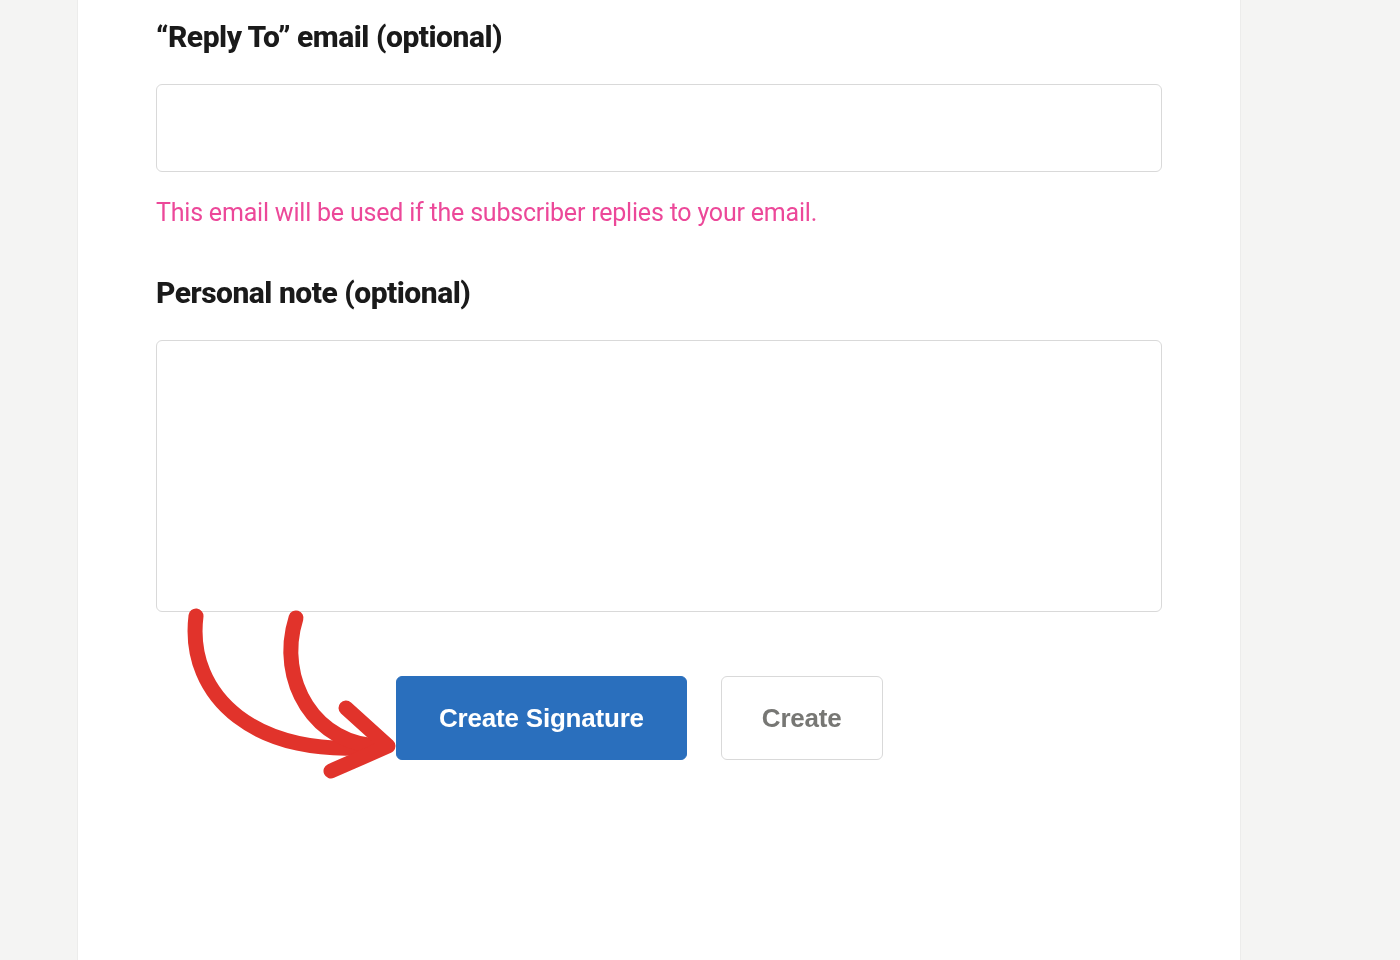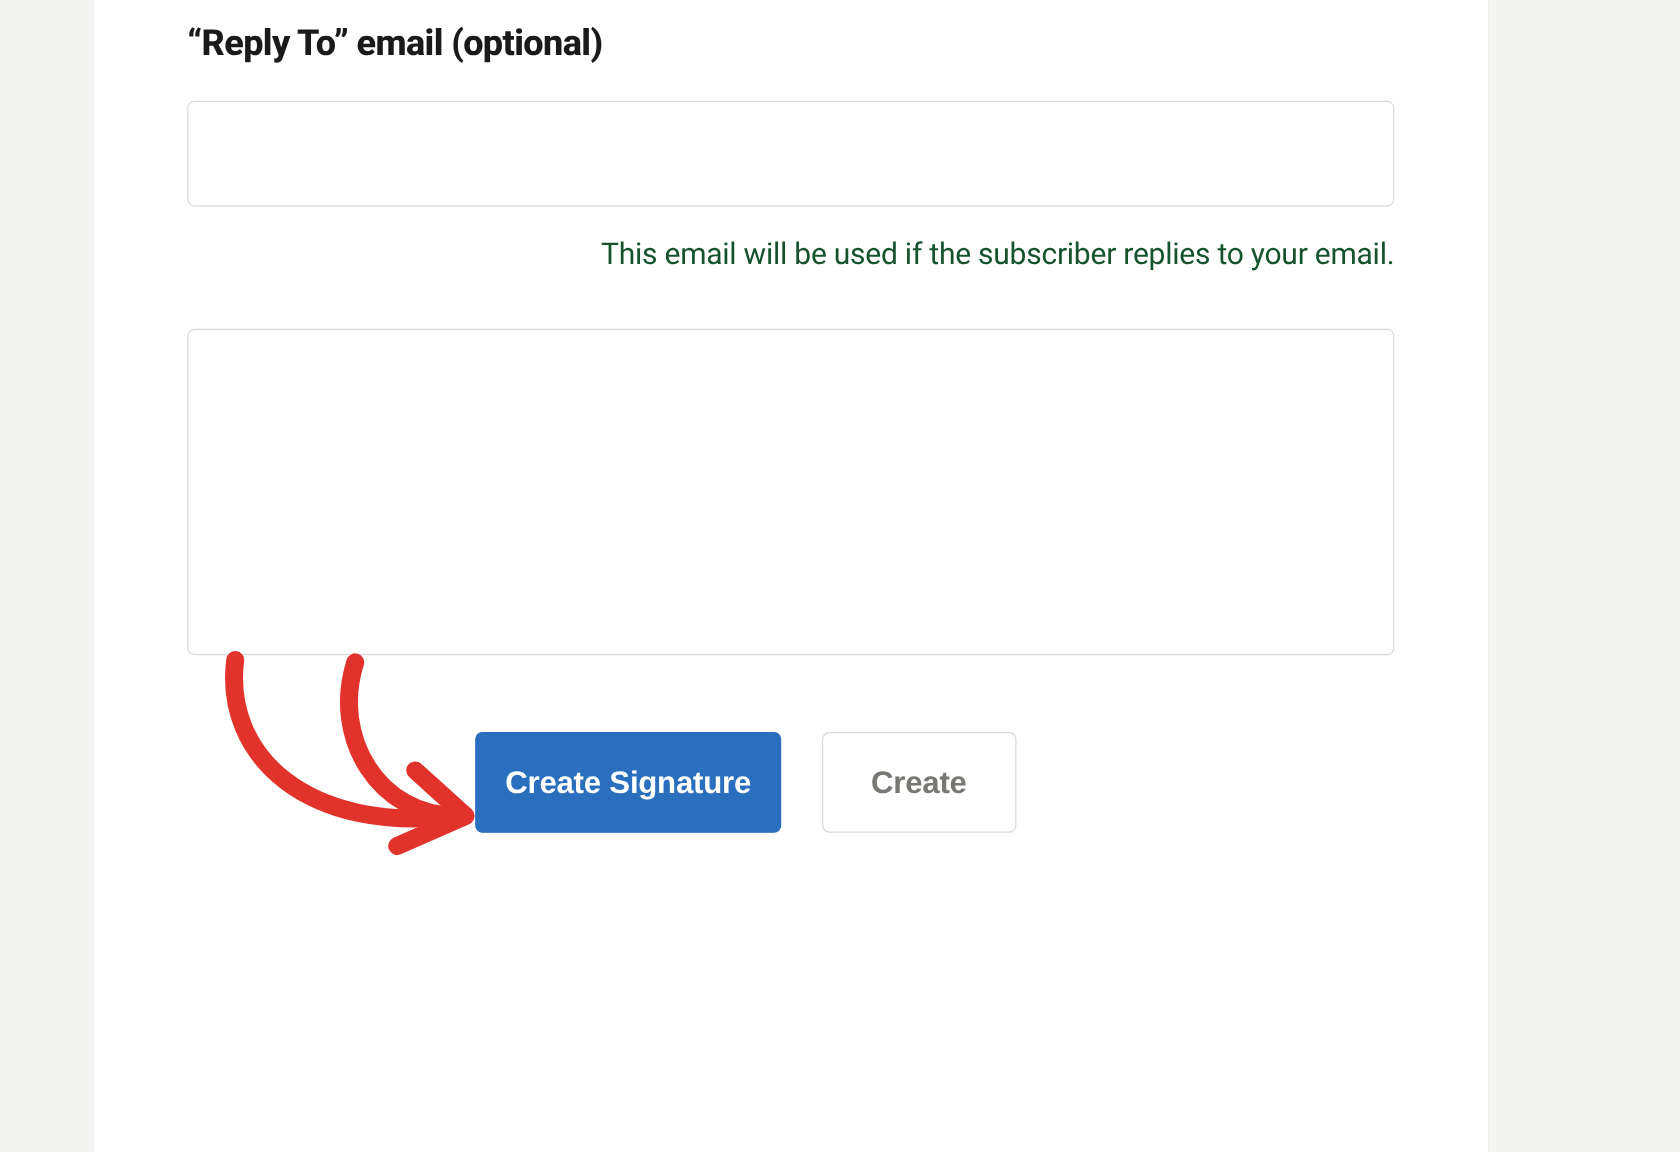--- a/index.html
+++ b/index.html
@@ -62,41 +62,40 @@
     color: #333;
     resize: none;
     outline: none;
     font-family: inherit;
   }
 
   .help {
     margin: 22px 0 0 0;
     font-size: 25px;
     line-height: 1.55;
-    color: #14532d;
+    color: #ec4899;
     letter-spacing: -0.2px;
-    text-align: right;
   }
 
   .actions {
     position: relative;
     margin-top: 60px;
     padding-left: 240px; 
   }
 
   .btn {
     display: inline-block;
     vertical-align: middle;
     font-size: 26px;
     font-weight: 700;
     letter-spacing: -0.2px;
     border-radius: 6px;
     cursor: pointer;
     line-height: 1;
-    padding: 28px 24px;
+    padding: 28px 42px;
     border: 1px solid transparent;
   }
   .btn-primary {
     background: #2a6fbd;
     color: #ffffff;
     border-color: #2a6fbd;
   }
   .btn-secondary {
     background: #ffffff;
     color: #777774;
@@ -133,20 +132,21 @@
 
   <div class="field-group">
     <p class="label">“Reply To” email (optional)</p>
 
     <input type="text" class="text-input" value="" style="">
 
     <p class="help">This email will be used if the subscriber replies to your email.</p>
   </div>
 
   <div class="field-group" style="margin-bottom:0;">
+    <p class="label">Personal note (optional)</p>
 
     <textarea class="text-area" style=""></textarea>
 
   </div>
 
   <div class="actions">
 
     <div class="arrow-wrap">
       <svg viewBox="0 0 260 200">
 

